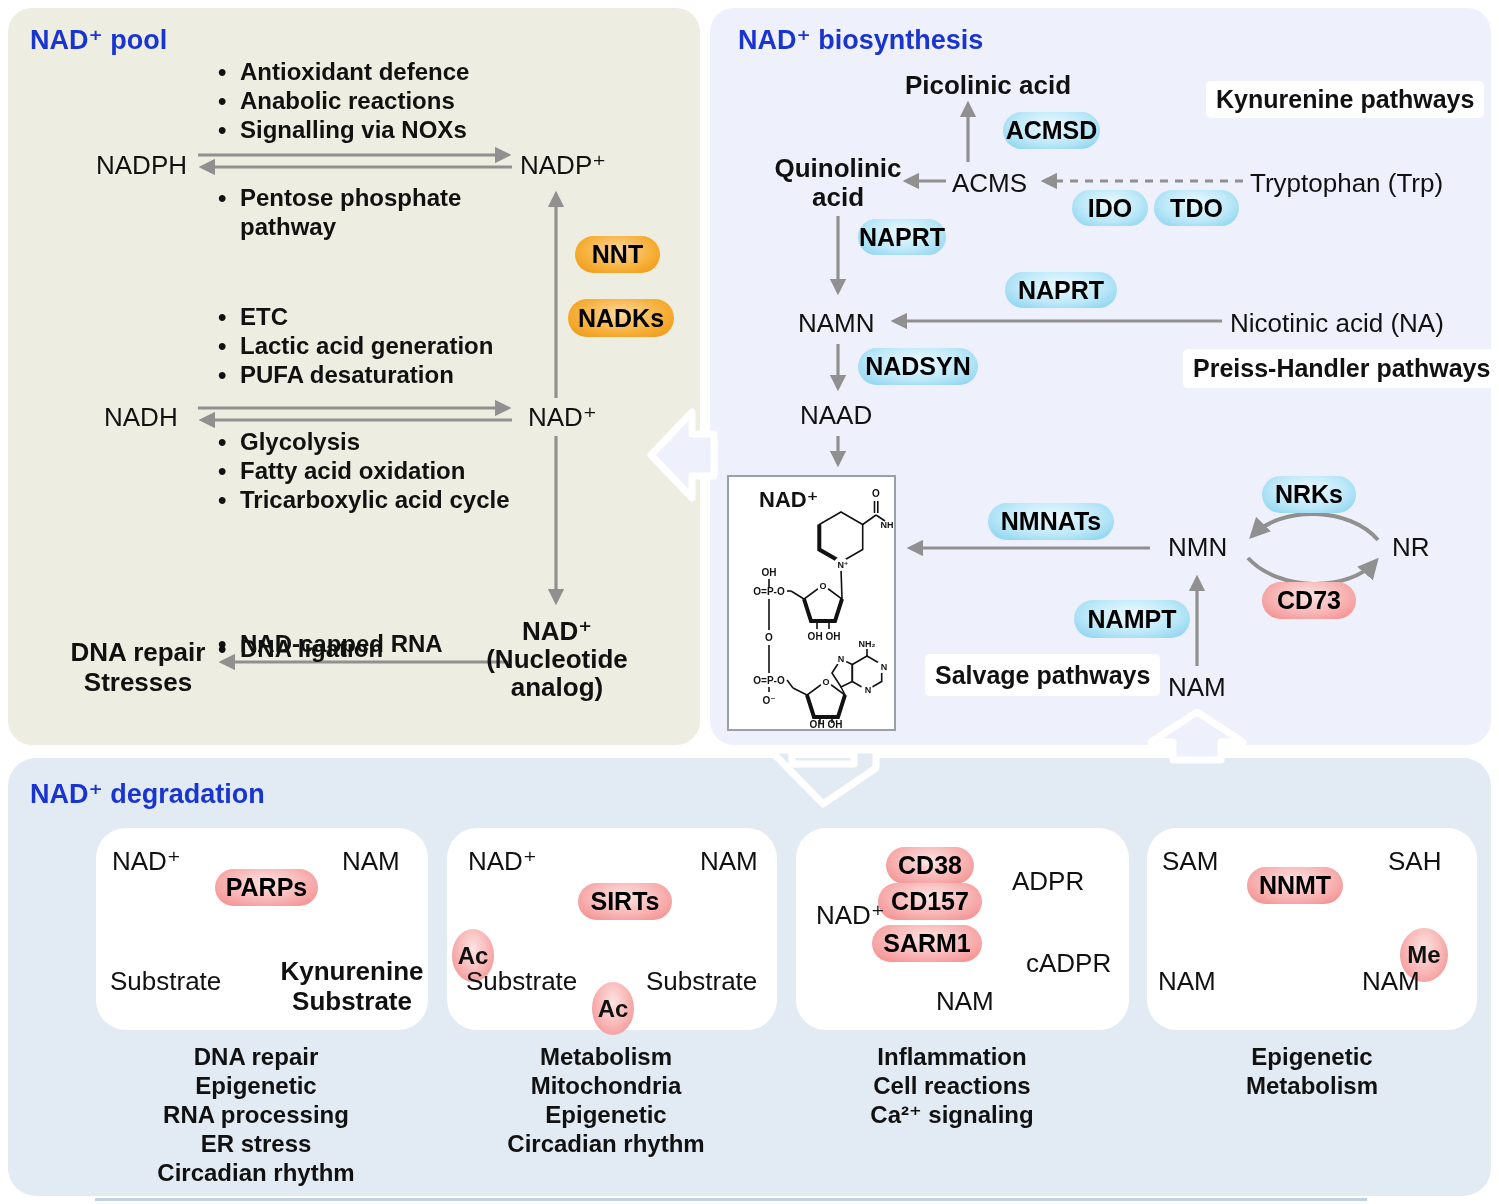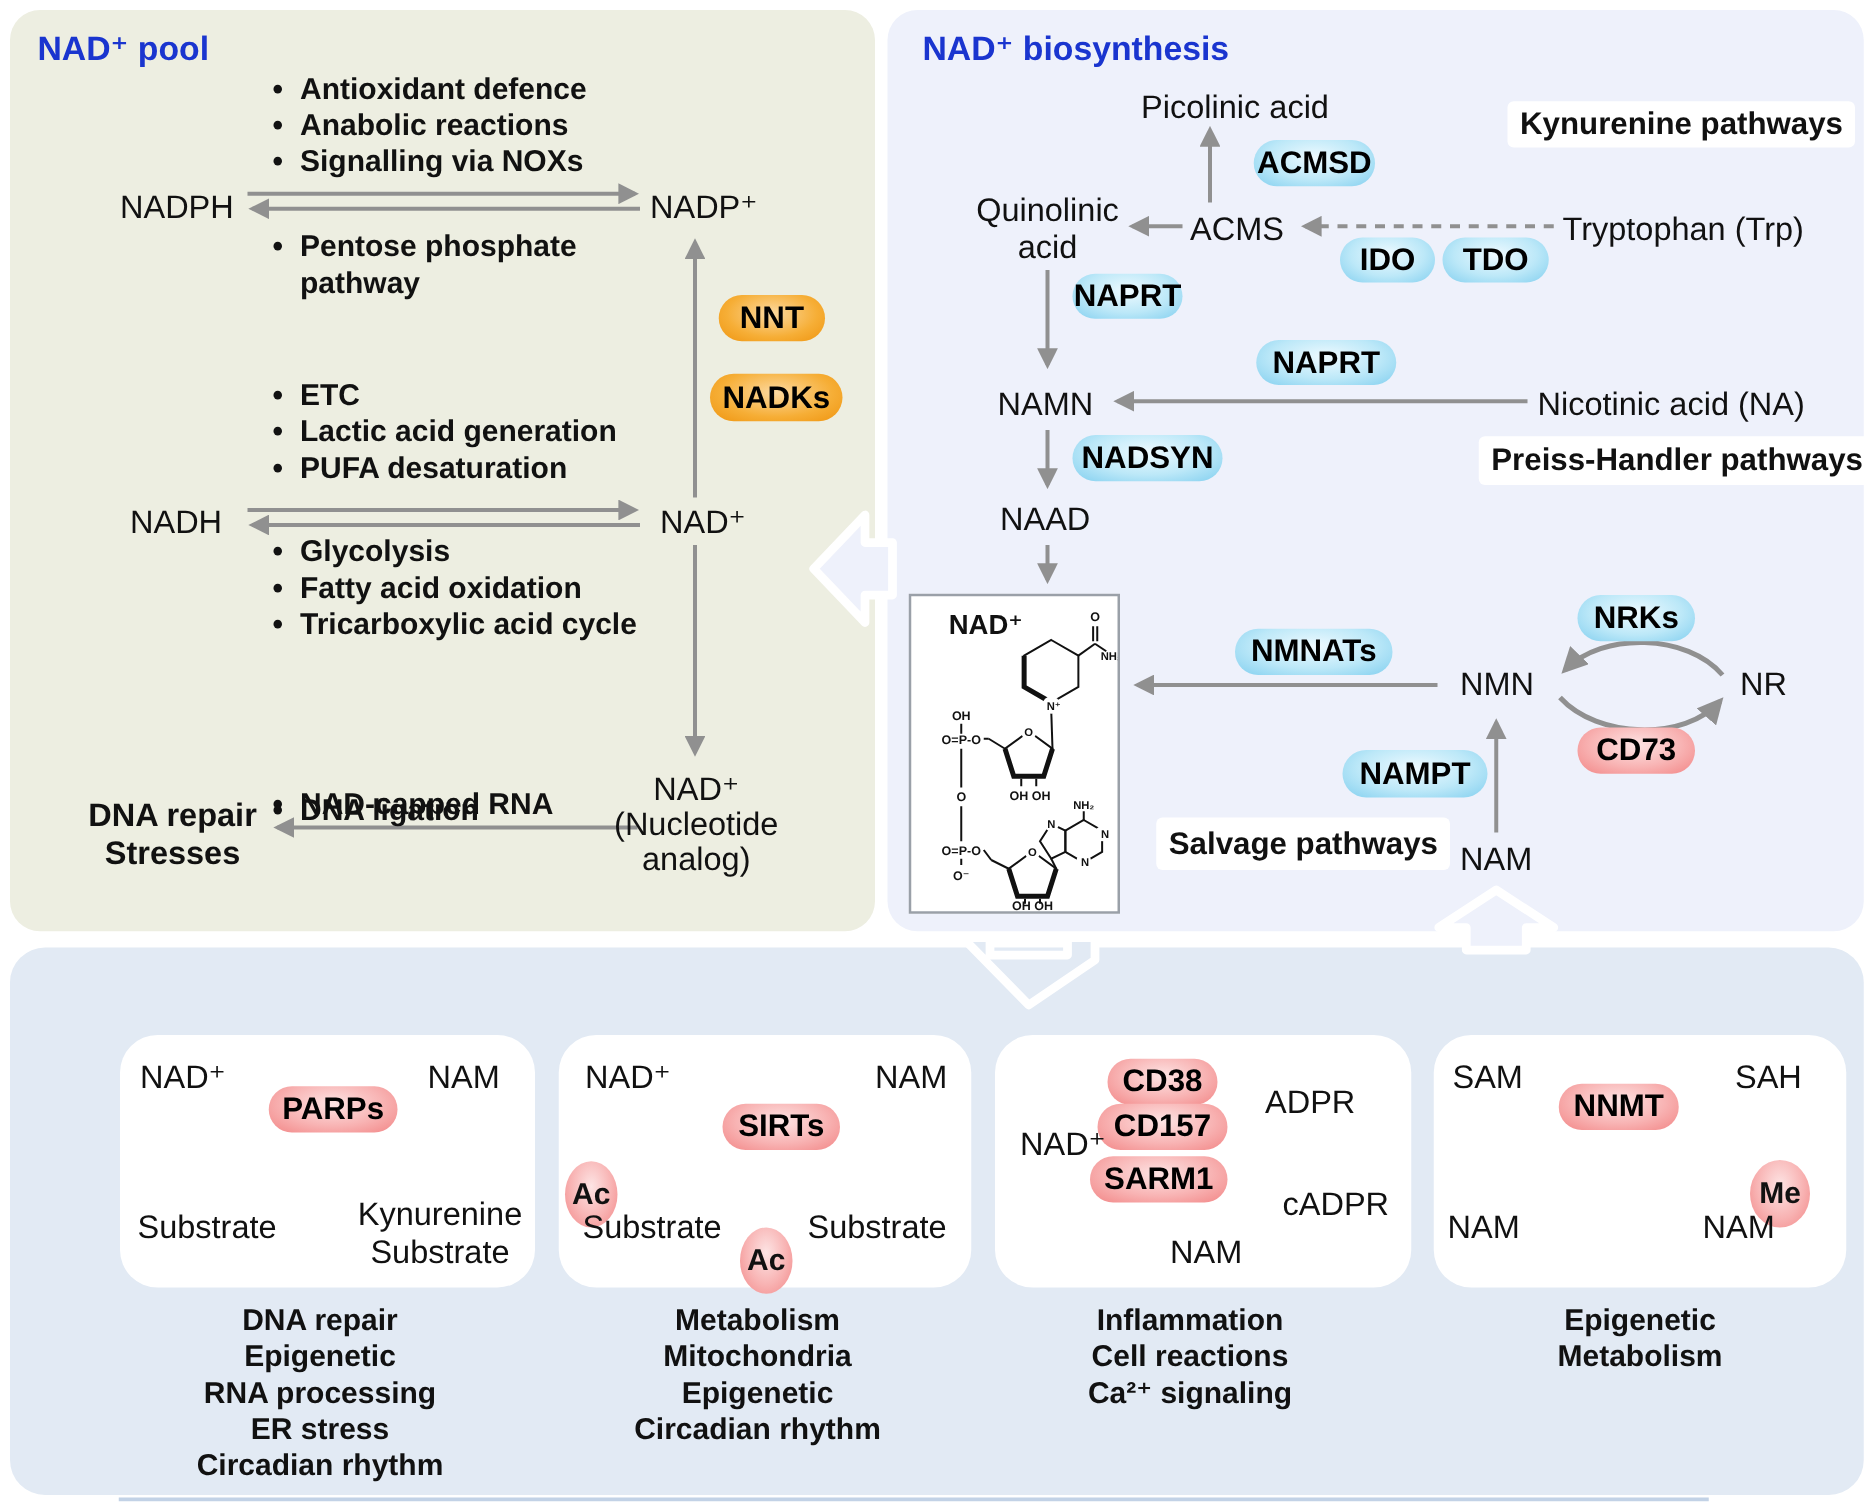--- a/index.html
+++ b/index.html
@@ -5,21 +5,21 @@
   html,body{margin:0;padding:0;background:#fff;}
   #fig{position:relative;width:1499px;height:1204px;background:#fff;
        font-family:"Liberation Sans","DejaVu Sans",sans-serif;color:#111;overflow:hidden;}
   .panel{position:absolute;border-radius:24px;}
   #panel-pool{left:8px;top:8px;width:692px;height:737px;background:#edeee1;}
   #panel-bio{left:710px;top:8px;width:781px;height:737px;background:#eef1fb;}
   #panel-deg{left:8px;top:758px;width:1483px;height:438px;background:#e2eaf4;border-radius:28px;}
   .heading{position:absolute;font-size:27px;font-weight:bold;color:#1a35cf;z-index:5;}
   svg.overlay{position:absolute;left:0;top:0;z-index:2;pointer-events:none;}
   .lbl{position:absolute;font-size:26px;color:#111;white-space:nowrap;z-index:4;}
-  .ctr{transform:translateX(-50%);text-align:center;}
+  .ctr{transform:translateX(-50%);text-align:center;font-weight:bold;}
   .b{position:absolute;font-size:24px;font-weight:bold;white-space:nowrap;z-index:4;}
   .b .dot{display:inline-block;width:22px;}
   .bold{font-weight:bold;}
   .pill{position:absolute;display:flex;align-items:center;justify-content:center;
         font-size:25px;font-weight:bold;color:#000;border-radius:19px;z-index:4;white-space:nowrap;}
   .pill-blue{background:radial-gradient(ellipse at 50% 38%,#eefaff 0%,#bce8f8 55%,#82cfef 100%);}
   .pill-orange{background:radial-gradient(ellipse at 50% 40%,#fcd9a0 0%,#f6ae36 60%,#ef940f 100%);}
   .pill-pink{background:radial-gradient(ellipse at 50% 38%,#fde4e4 0%,#f8b3b3 55%,#f28585 100%);}
   .chip{position:absolute;display:flex;align-items:center;justify-content:center;border-radius:50%;
         font-size:24px;font-weight:bold;z-index:4;
@@ -224,20 +224,21 @@
         <text x="97" y="208" font-size="9">O</text>
         <text x="97" y="251" font-size="10">OH OH</text>
         <text x="138" y="170" font-size="9">NH₂</text>
         <text x="112" y="185" font-size="9">N</text>
         <text x="155" y="193" font-size="9">N</text>
         <text x="139" y="216" font-size="9">N</text>
       </g>
     </svg>
   </div>
 
+  <div class="heading" style="left:30px;top:778px;">NAD⁺ degradation</div>
 
   <div class="card" style="left:96px;top:828px;width:332px;height:202px;"></div>
   <div class="card" style="left:447px;top:828px;width:330px;height:202px;"></div>
   <div class="card" style="left:796px;top:828px;width:333px;height:202px;"></div>
   <div class="card" style="left:1147px;top:828px;width:330px;height:202px;"></div>
 
   <div class="lbl" style="left:112px;top:846px;">NAD⁺</div>
   <div class="lbl" style="left:342px;top:846px;">NAM</div>
   <div class="pill pill-pink" style="left:215px;top:869px;width:103px;height:37px;">PARPs</div>
   <div class="lbl" style="left:110px;top:966px;">Substrate</div>

